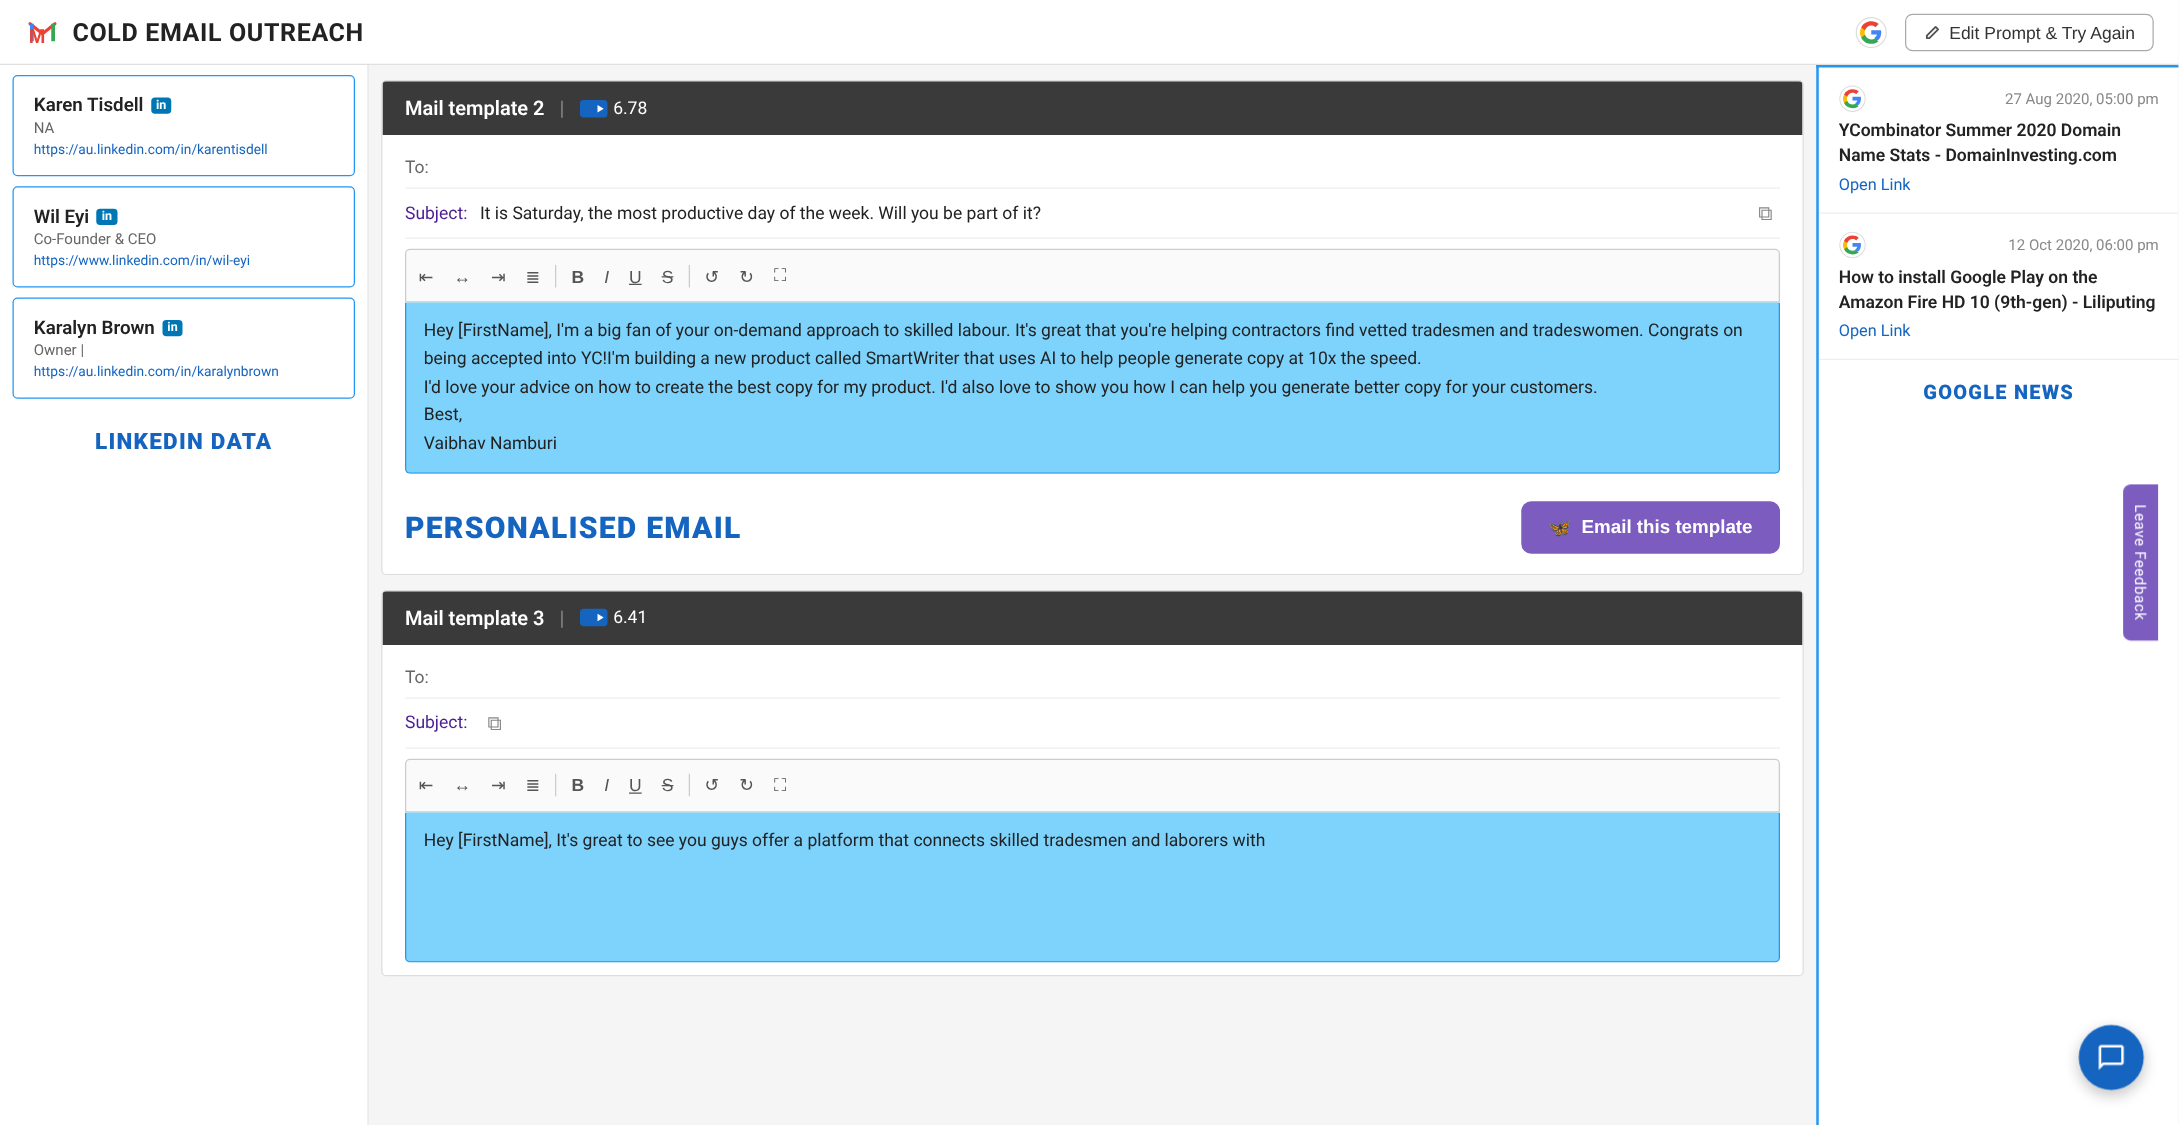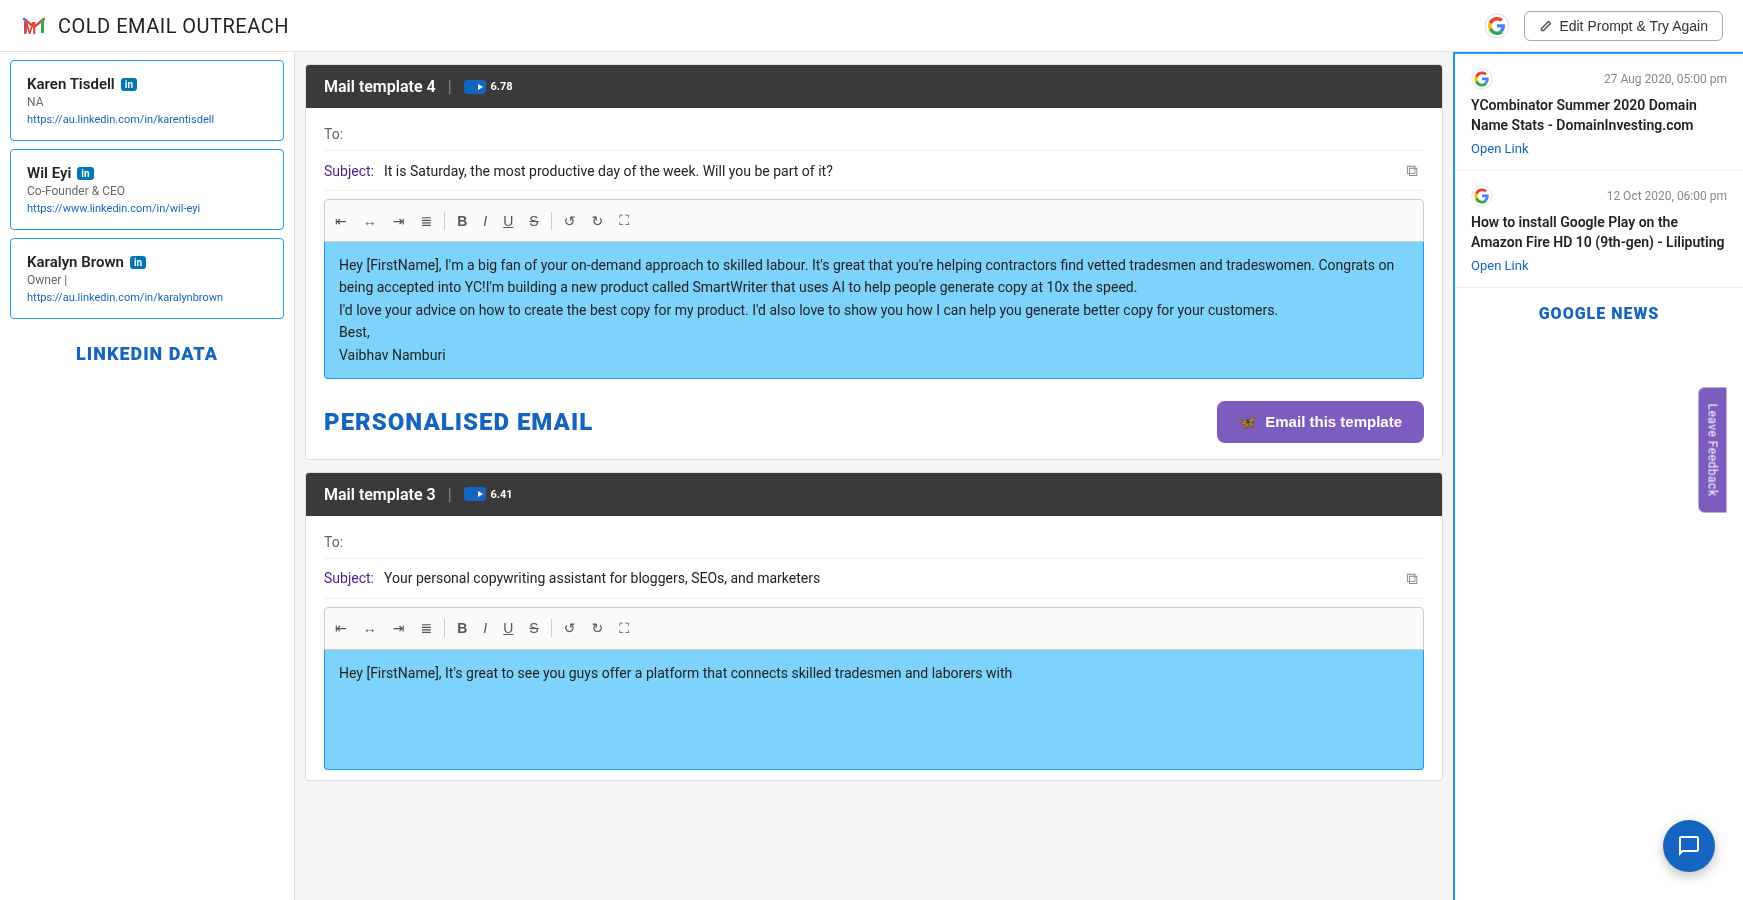--- a/index.html
+++ b/index.html
@@ -24,21 +24,21 @@
       display: flex;
       align-items: center;
       gap: 10px;
     }
     .gmail-icon {
       width: 28px;
       height: 28px;
     }
     .header-title {
       font-size: 20px;
-      font-weight: 400;
+      font-weight: 700;
       color: #222;
       letter-spacing: 0.5px;
     }
     .header-right {
       display: flex;
       align-items: center;
       gap: 14px;
     }
     .edit-prompt-btn {
       display: flex;
@@ -143,23 +143,23 @@
       color: #fff;
     }
     .divider-pipe {
       color: #888;
       font-size: 16px;
     }
     .score-badge {
       display: flex;
       align-items: center;
       gap: 5px;
-      font-size: 11px;
+      font-size: 14px;
       color: #fff;
-      font-weight: 700;
+      font-weight: 400;
     }
     .score-icon {
       width: 22px;
       height: 14px;
       background: #1565c0;
       border-radius: 3px;
       display: inline-flex;
       align-items: center;
       justify-content: center;
     }
@@ -405,21 +405,21 @@
       <div class="contact-url">https://au.linkedin.com/in/karalynbrown</div>
     </div>
 
     <div class="linkedin-label">LINKEDIN DATA</div>
   </div>
 
   <div class="center-content">
 
     <div class="mail-card">
       <div class="mail-card-header">
-        <span class="mail-template-title">Mail template 4</span>
+        <span class="mail-template-title">Mail template 2</span>
         <span class="divider-pipe">|</span>
         <span class="score-badge">
           <span class="score-icon">
             <svg width="16" height="10" viewBox="0 0 16 10" fill="white" xmlns="http://www.w3.org/2000/svg">
               <rect width="11" height="10" rx="2" fill="#1565c0"></rect>
               <polygon points="11,2 16,5 11,8" fill="white"></polygon>
             </svg>
           </span>
           <span>6.78</span>
         </span>
@@ -486,21 +486,20 @@
       </div>
 
       <div class="email-body">
         <div class="email-to-row">
           <span class="email-to-label">To:</span>
           <input type="text" style="border: none; outline: none; flex: 1 1 0%; font-size: 14px;" value="">
         </div>
 
         <div class="subject-row">
           <span class="subject-label">Subject:</span>
-          <span class="subject-text">Your personal copywriting assistant for bloggers, SEOs, and marketers</span>
           <span class="copy-icon">⧉</span>
         </div>
 
         <div class="editor-toolbar">
           <button class="toolbar-btn" title="Align Left">⇤</button>
           <button class="toolbar-btn" title="Align Center">↔</button>
           <button class="toolbar-btn" title="Align Right">⇥</button>
           <button class="toolbar-btn" title="Justify">≣</button>
           <div class="toolbar-sep"></div>
           <button class="toolbar-btn" title="Bold"><b>B</b></button>

